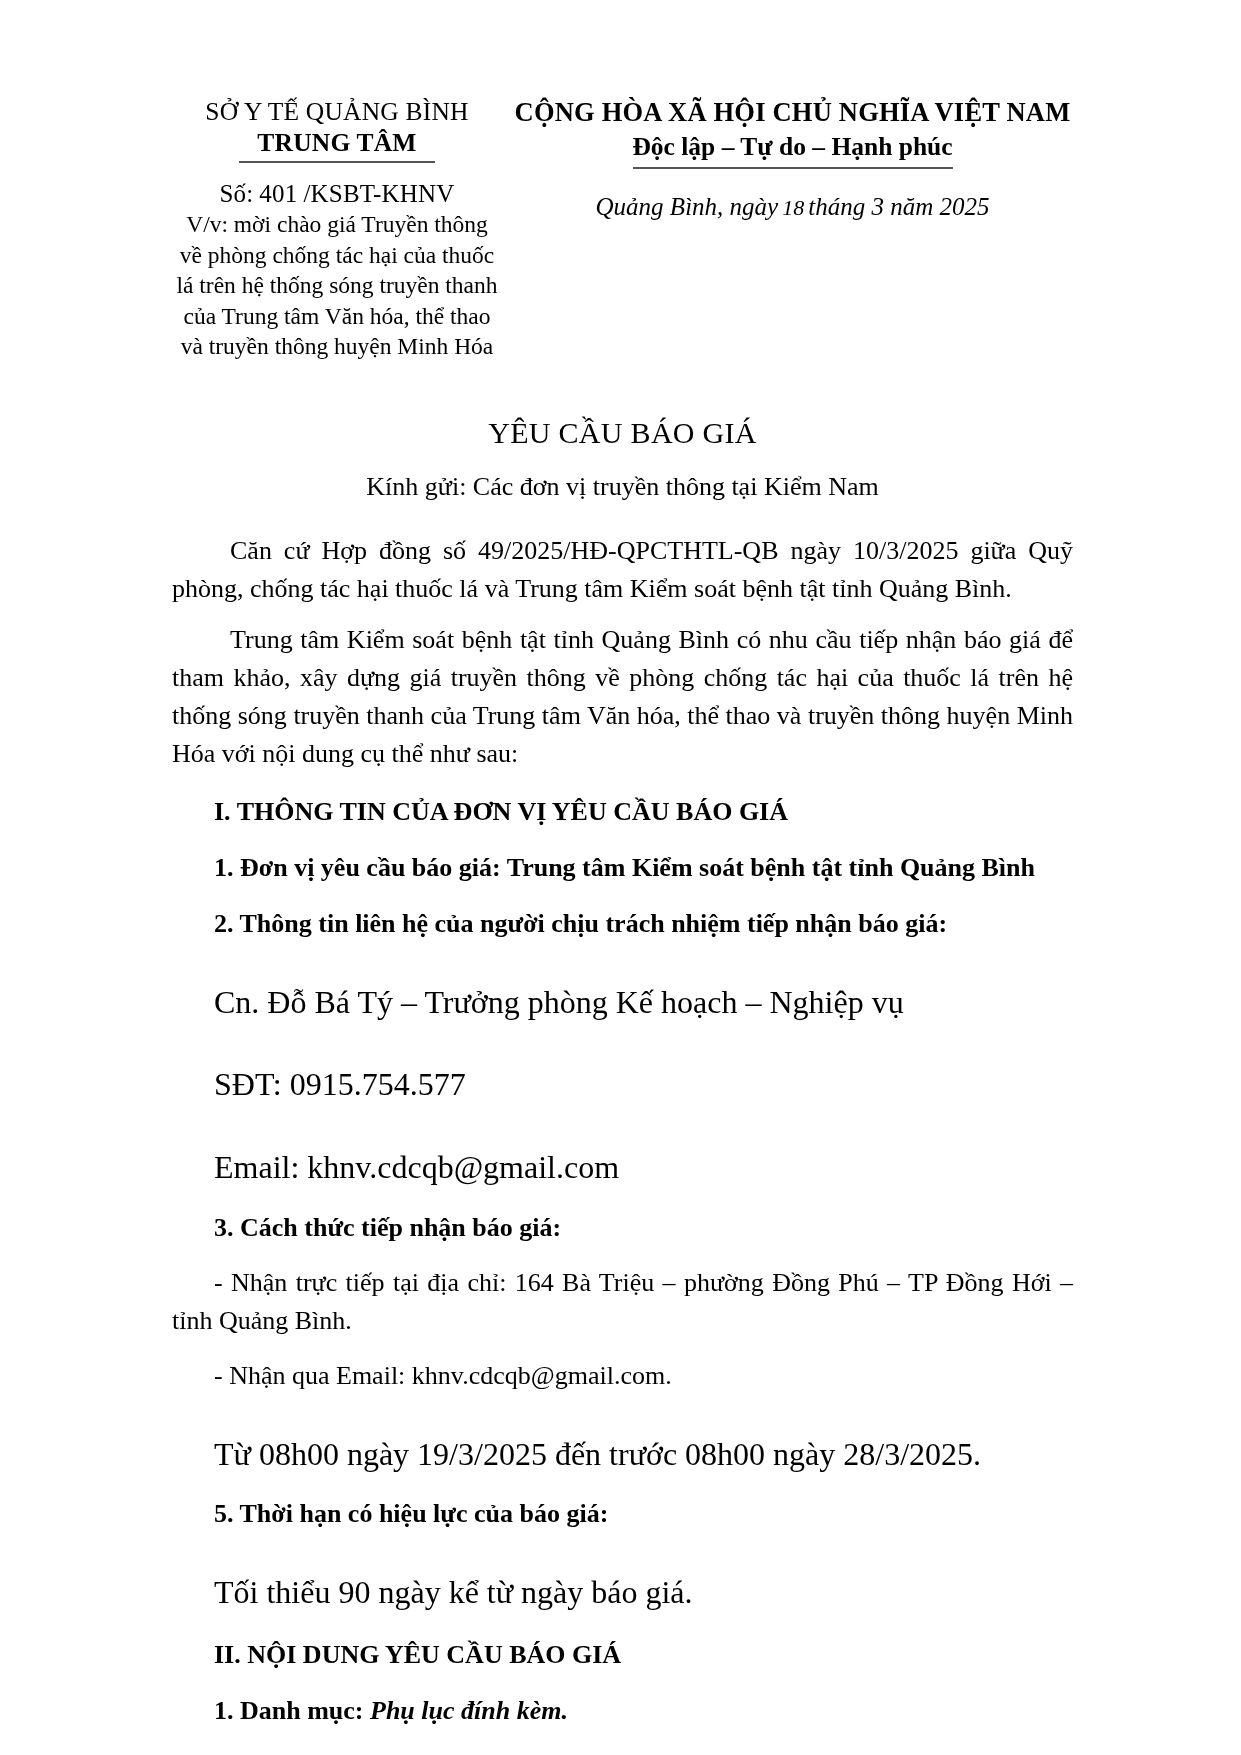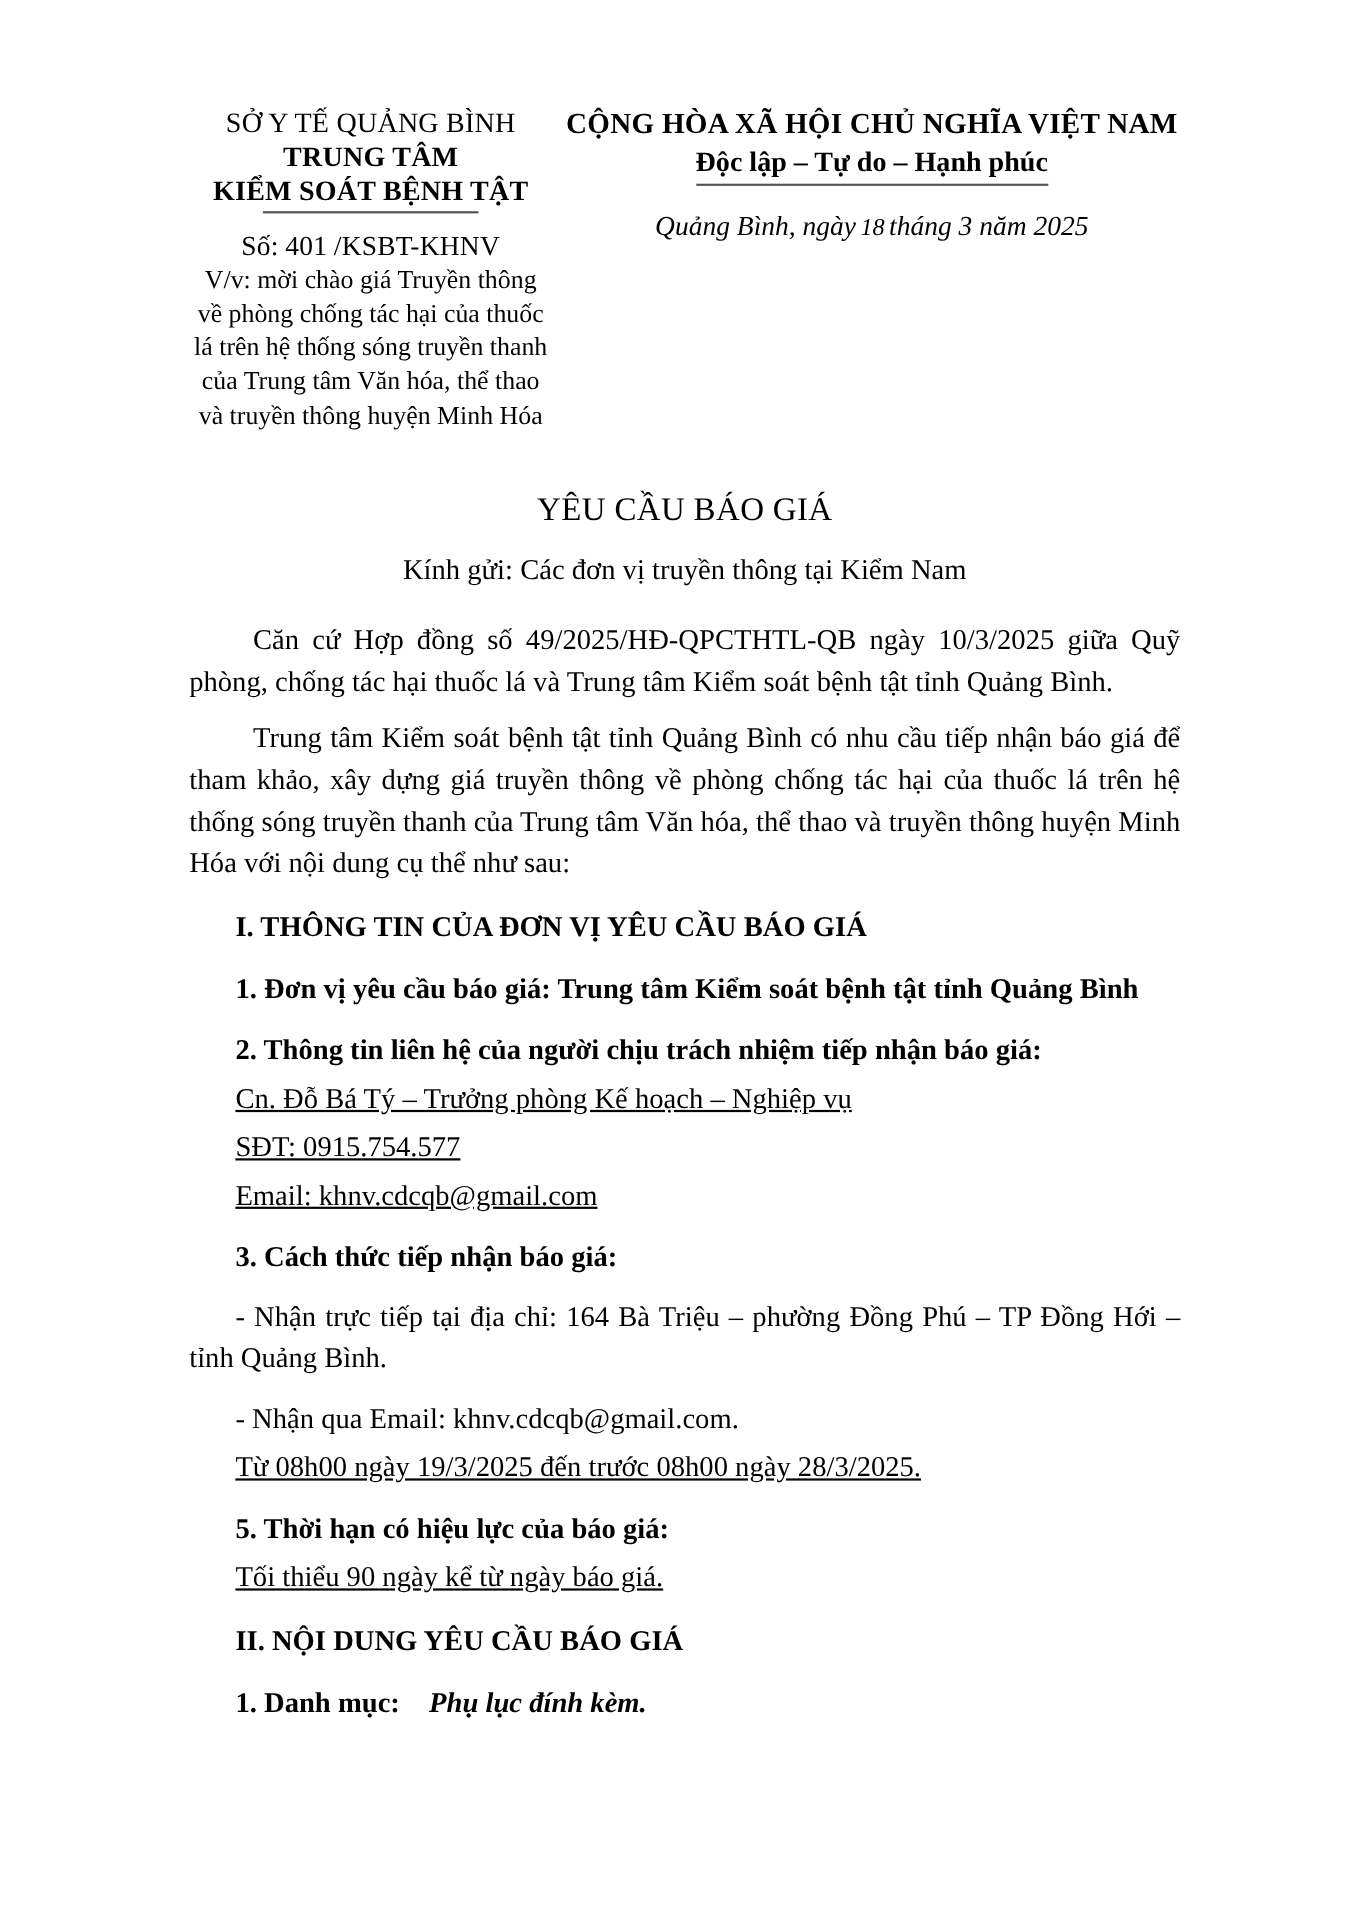--- a/index.html
+++ b/index.html
@@ -151,50 +151,48 @@
   }
   p.sub-head {
     font-size: 26px;
     font-weight: bold;
     line-height: 1.46;
     margin: 18px 0 0 0;
     text-indent: 42px;
     text-align: justify;
   }
   p.plain {
-    font-size: 26px;
-    line-height: 1.46;
-    margin: 6px 0 0 0;
-    text-indent: 42px;
-    text-align: justify;
-    text-decoration: underline;
+    font-size: 32px;
+    line-height: 1.46;
+    margin: 36px 0 0 0;
+    text-indent: 42px;
+    text-align: justify;
   }
 
   p.item-list {
     font-size: 26px;
     line-height: 1.46;
     margin: 17px 0 0 0;
     text-indent: 42px;
     text-align: justify;
     font-family: Liberation Serif, serif;
   }
 
-  .inline-italic { font-style: italic; margin-left: 20px; }
+  .inline-italic { font-style: italic; }
 </style>
 </head>
 <body>
 
 <div class="page">
 
   <div class="doc-header">
 
     <div class="header-left">
       <div class="org-line-1">SỞ Y TẾ QUẢNG BÌNH</div>
       <div class="org-line-2">TRUNG TÂM</div>
-      <div class="org-line-3">KIỂM SOÁT BỆNH TẬT</div>
       <div class="rule-left"></div>
 
       <div class="so-line">
         <span class="so-label">Số:</span><span class="so-number">401</span><span>/KSBT-KHNV</span>
       </div>
 
       <div class="vv-block">
         <div>V/v: mời chào giá Truyền thông</div>
         <div>về phòng chống tác hại của thuốc</div>
         <div>lá trên hệ thống sóng truyền thanh</div>

